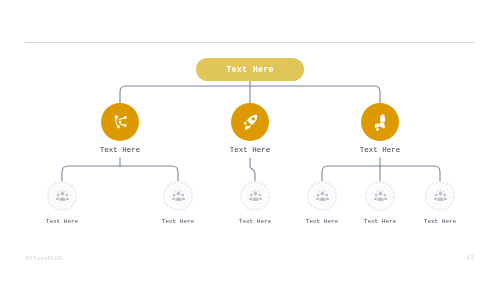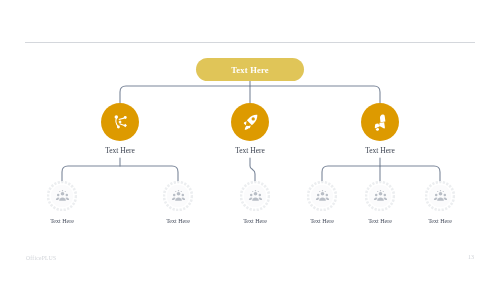--- a/index.html
+++ b/index.html
@@ -6,21 +6,21 @@
     margin: 0;
     padding: 0;
     background: #ffffff;
   }
   #slide {
     position: relative;
     width: 500px;
     height: 281px;
     background: #ffffff;
     overflow: hidden;
-    font-family: Liberation Serif, serif;
+    font-family: Liberation Mono, monospace;
   }
   
   .divider {
     position: absolute;
     left: 25px;
     top: 42px;
     width: 450px;
     height: 1px;
     background: #d4d7dc;
   }

